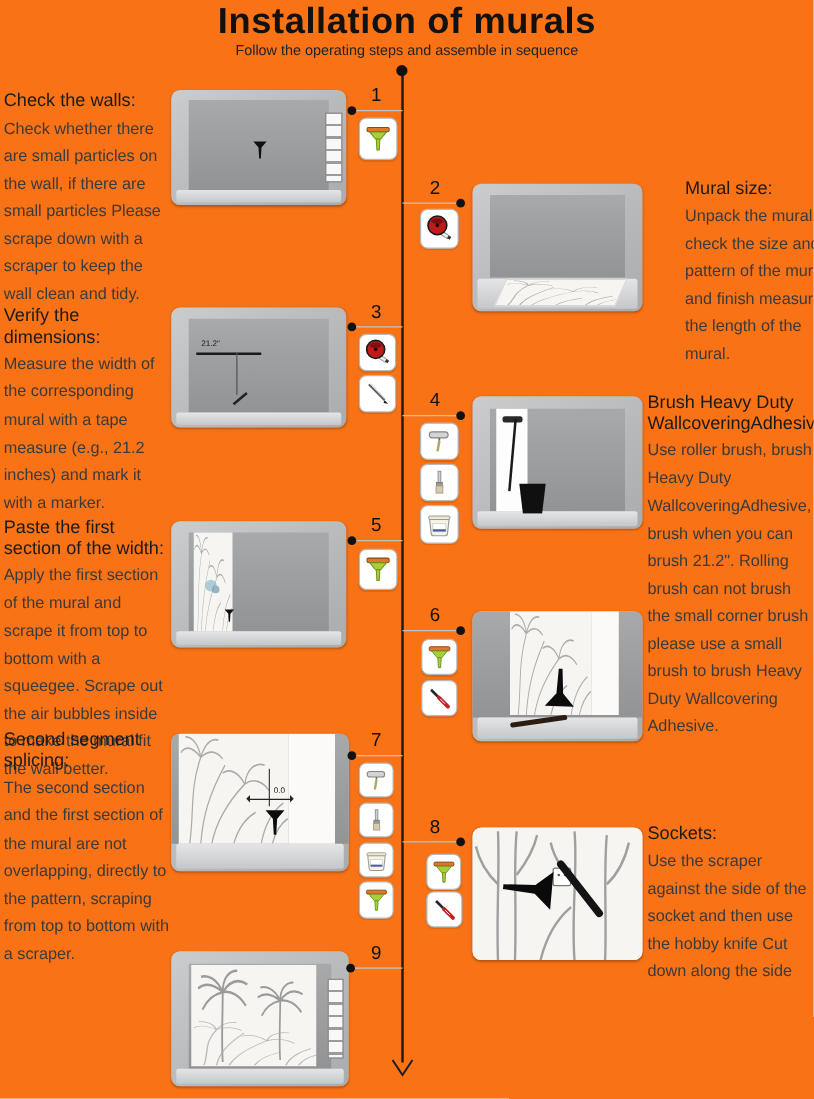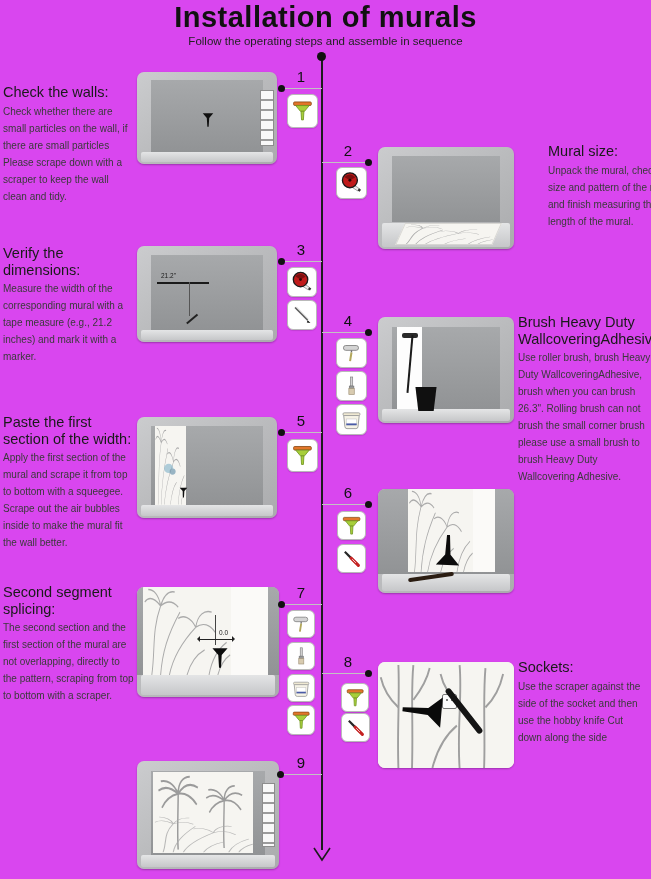--- a/index.html
+++ b/index.html
@@ -1,37 +1,37 @@
 <!DOCTYPE html>
 <html><head>
 <meta charset="utf-8">
 <style>
   html,body{margin:0;padding:0;background:#fff}
-  #canvas{position:relative;width:651px;height:879px;background:#d946ef;overflow:hidden;
+  #canvas{position:relative;width:651px;height:879px;background:#f97316;overflow:hidden;
           font-family:"Liberation Sans",sans-serif;color:#222}
 
   
   .title{position:absolute;left:0;top:1px;width:100%;text-align:center;
          font-size:29px;font-weight:bold;letter-spacing:.5px;color:#111}
   .subtitle{position:absolute;left:0;top:35px;width:100%;text-align:center;
             font-size:11.5px;color:#222}
 
   
   .tline{position:absolute;left:321px;top:57px;width:1.6px;height:793px;background:#1c1c1c}
   .tdot{position:absolute;left:317px;top:52px;width:9px;height:9px;border-radius:50%;background:#111}
   .tarrow{position:absolute;left:312px;top:844px;width:20px;height:20px}
 
   
   .cline{position:absolute;height:1.4px;background:#c2c2c2}
   .cdot{position:absolute;width:7px;height:7px;border-radius:50%;background:#111}
   .cnum{position:absolute;width:40px;text-align:center;font-size:15px;color:#111}
 
   
   .txt h2{margin:0 0 2px 0;font-size:14.5px;font-weight:400;color:#1a1a1a;line-height:1.15}
-  .txt p{margin:0;font-size:10px;color:#3a3a3a;line-height:1.7}
+  .txt p{margin:0;font-size:13px;color:#3a3a3a;line-height:1.7}
   .txt{position:absolute}
 
   
   .ibox{position:absolute;background:#fff;border:1px solid #b9b9b9;border-radius:6px;
         box-shadow:0 1px 1px rgba(0,0,0,.12);display:flex;align-items:center;justify-content:center}
   .ibox svg{width:86%;height:86%}
 
   
   .room{position:absolute;border-radius:7px;overflow:hidden;
         background:linear-gradient(145deg,#cbccce 0%,#b8b9bb 55%,#aaabad 100%);
@@ -134,21 +134,21 @@
   <div class="title">Installation of murals</div>
   <div class="subtitle">Follow the operating steps and assemble in sequence</div>
 
   <div class="tline"></div>
   <div class="tdot"></div>
   <svg class="tarrow" viewBox="0 0 20 20">
     <path d="M2 4 L10 16 L18 4" fill="none" stroke="#1c1c1c" stroke-width="1.6"></path>
   </svg>
 
   <section>
-    <div class="txt" style="left:3px;top:84px;width:131px">
+    <div class="txt" style="left:3px;top:73px;width:131px">
       <h2>Check the walls:</h2>
       <p>Check whether there are small particles on the wall, if there are small particles Please scrape down with a scraper to keep the wall clean and tidy.</p>
     </div>
     <div class="room" style="left:137px;top:72px;width:140px;height:92px">
       <div class="wall"></div>
         <div class="floor"></div>
       <div class="window"></div>
       <svg class="mini" style="left:62px;top:38px;width:18px;height:20px;fill:#101010">
           <use href="#sym-tscraper"></use>
         </svg>
@@ -237,21 +237,21 @@
     <div class="room" style="left:378px;top:317px;width:136px;height:106px">
       <div class="wall"></div>
         <div class="floor"></div>
       <div class="mural" style="left:14%;top:9%;width:18%;height:78%;background:#fdfdfd"></div>
       <div class="rollerhead" style="left:24px;top:16px;width:16px"></div>
       <div class="pole" style="left:31px;top:18px;height:58px;transform:rotate(5deg)"></div>
       <div class="bucket" style="left:36px;top:66px;width:24px;height:28px"></div>
     </div>
     <div class="txt" style="left:518px;top:314px;width:133px">
       <h2>Brush Heavy Duty WallcoveringAdhesive:</h2>
-      <p>Use roller brush, brush Heavy Duty WallcoveringAdhesive, brush when you can brush 26.3". Rolling brush can not brush the small corner brush please use a small brush to brush Heavy Duty Wallcovering Adhesive.</p>
+      <p>Use roller brush, brush Heavy Duty WallcoveringAdhesive, brush when you can brush 21.2". Rolling brush can not brush the small corner brush please use a small brush to brush Heavy Duty Wallcovering Adhesive.</p>
     </div>
   </section>
 
   <section>
     <div class="txt" style="left:3px;top:414px;width:131px">
       <h2>Paste the first section of the width:</h2>
       <p>Apply the first section of the mural and scrape it from top to bottom with a squeegee. Scrape out the air bubbles inside to make the mural fit the wall better.</p>
     </div>
     <div class="room" style="left:137px;top:417px;width:140px;height:101px">
       <div class="wall"></div>

